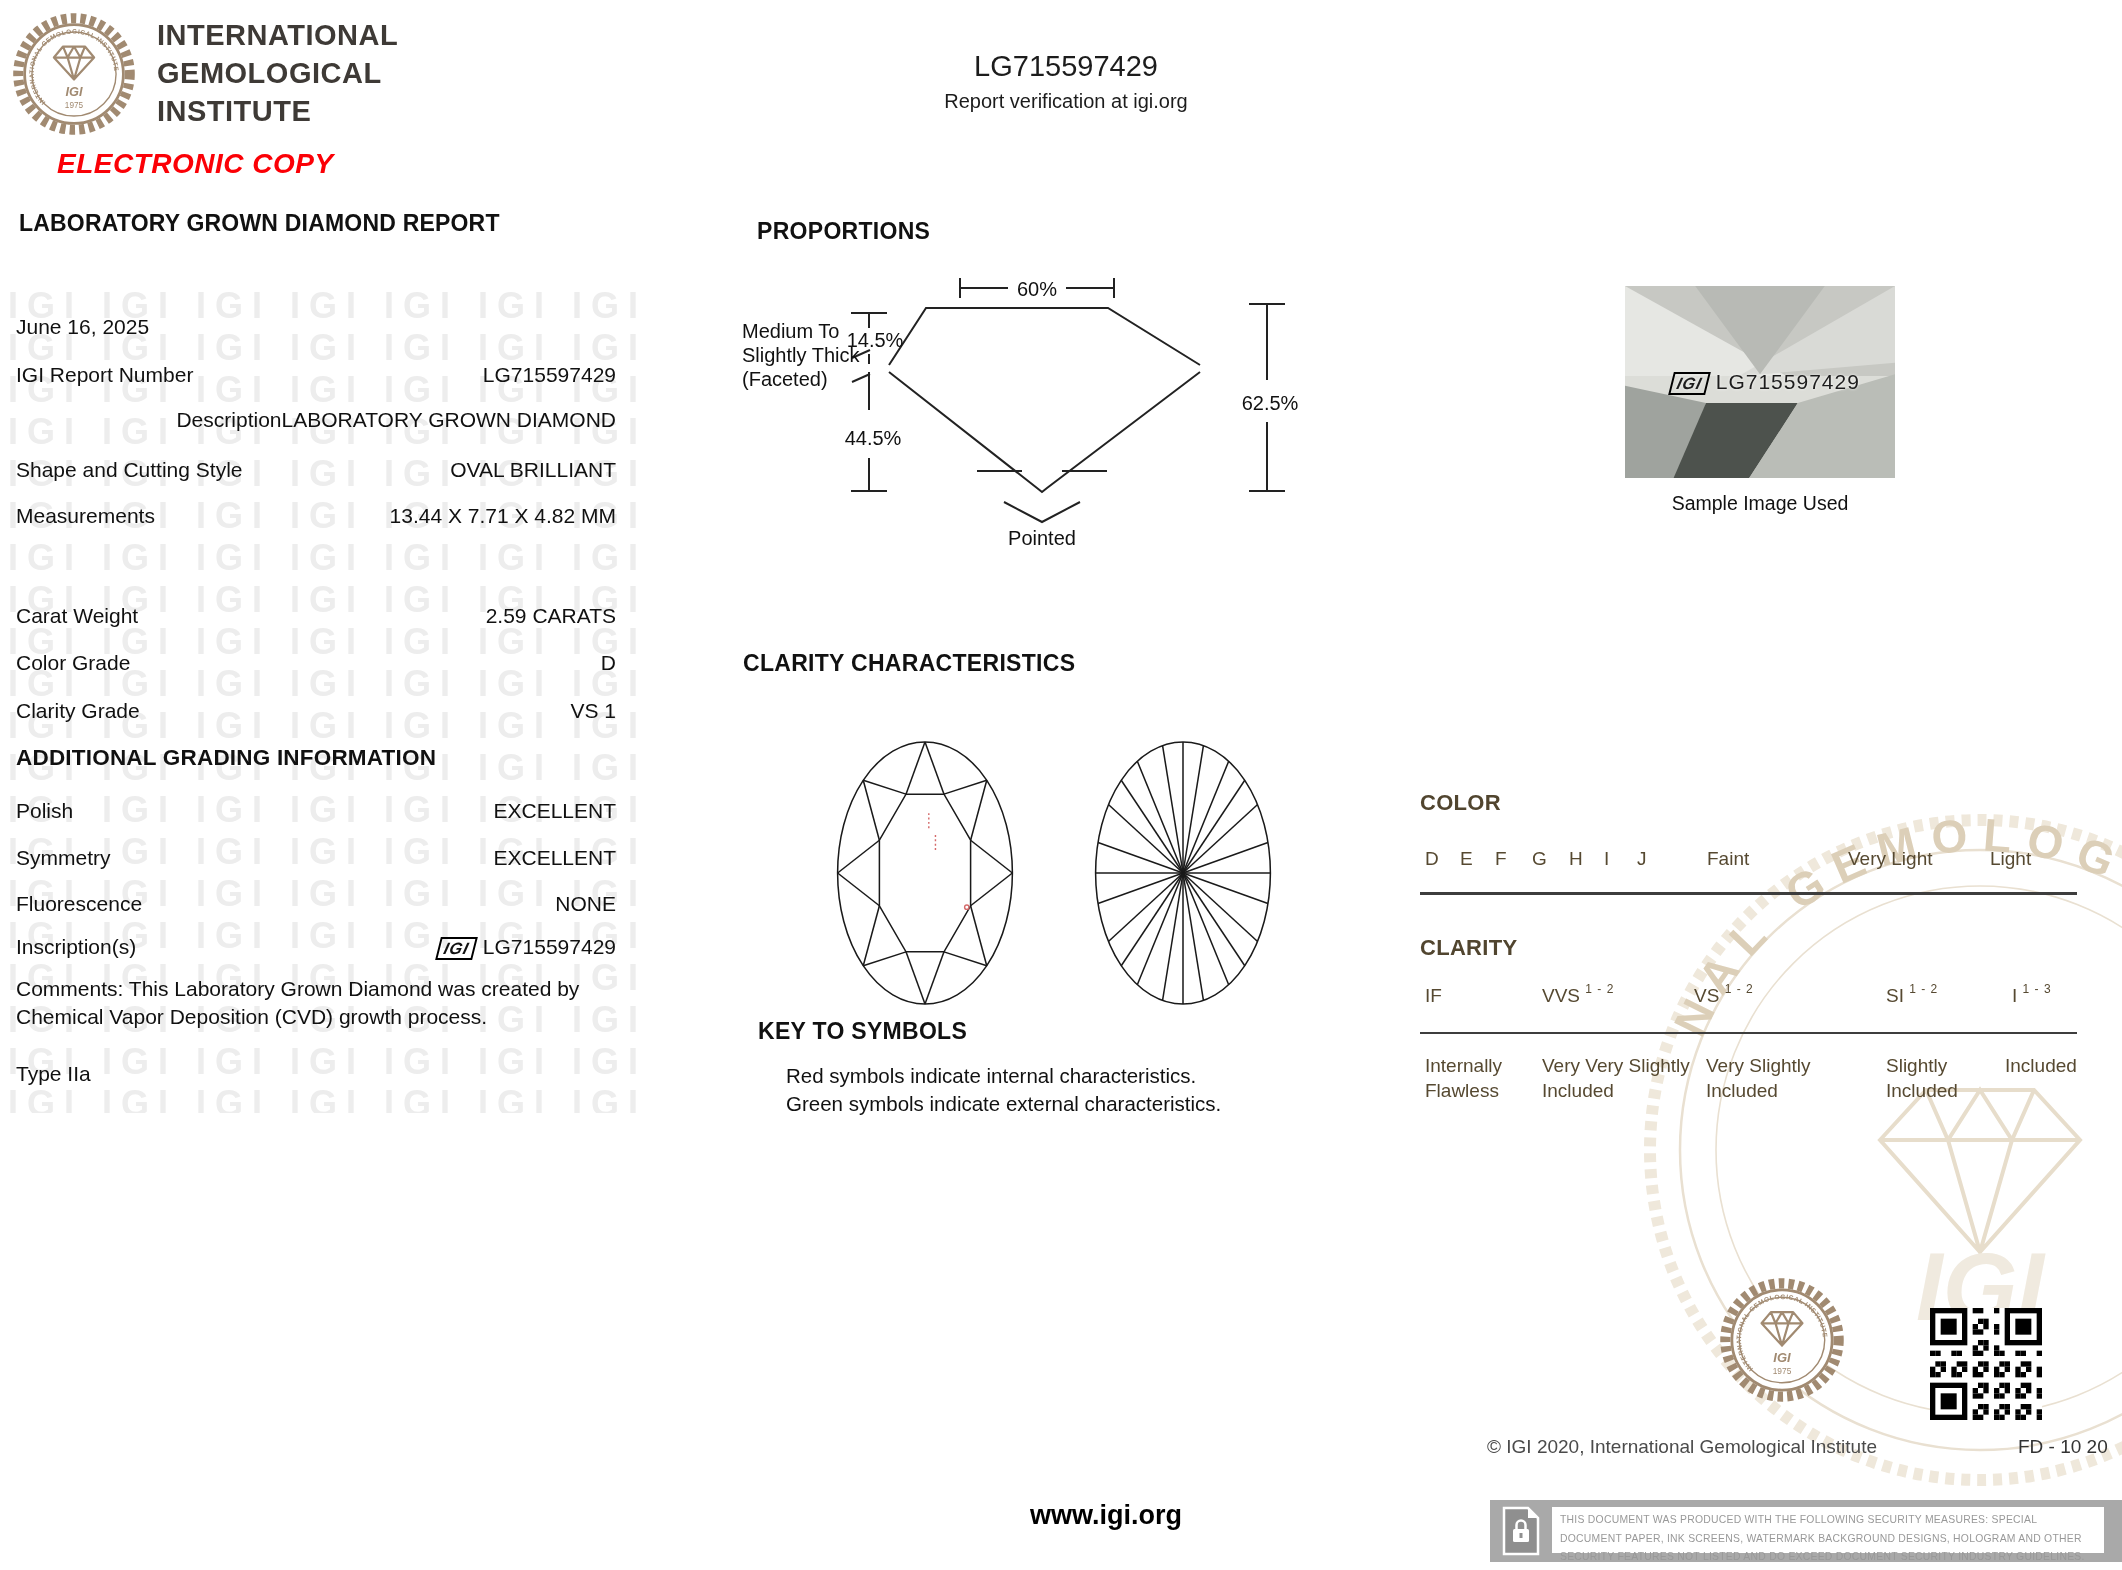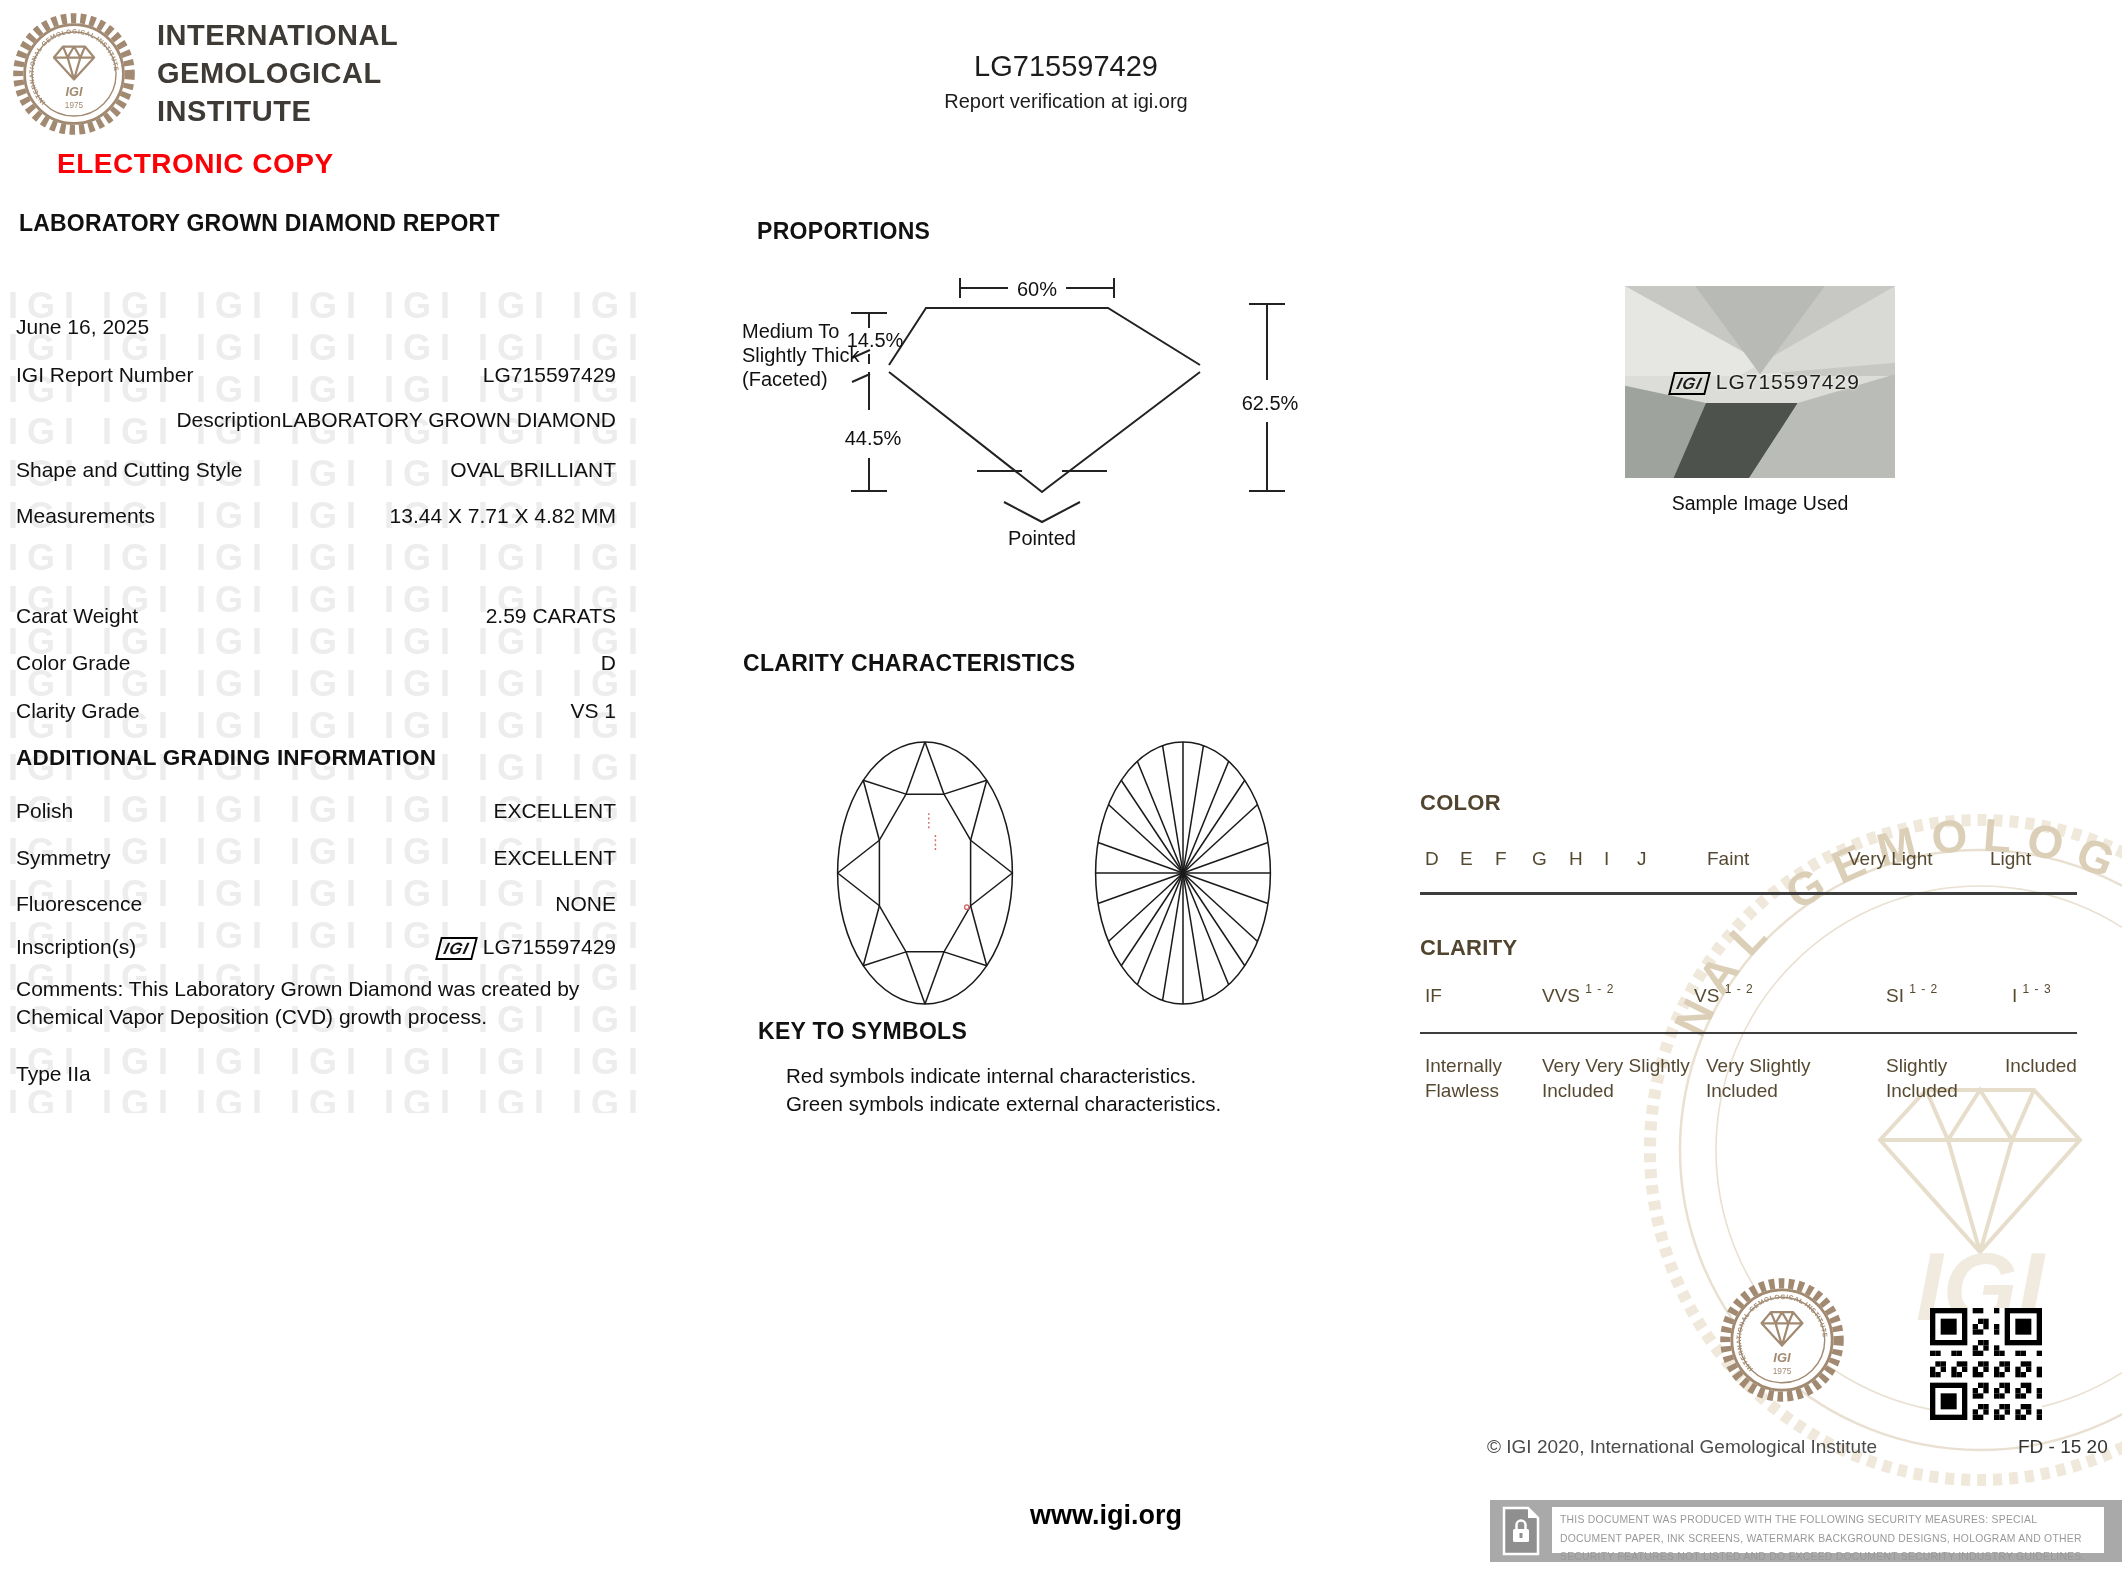--- a/index.html
+++ b/index.html
@@ -3,21 +3,21 @@
 <meta charset="utf-8">
 <style>
   html,body{margin:0;padding:0;background:#fff;}
   .page{position:relative;width:2122px;height:1570px;background:#fff;overflow:hidden;
         font-family:"Liberation Sans", sans-serif;color:#111;}
   .abs{position:absolute;}
   .z1{z-index:2;}
   
   .seal-box{width:128px;height:128px;}
   .brand-text{font-size:29px;font-weight:bold;color:#3e3a36;line-height:38px;letter-spacing:.5px;}
-  .ecopy{font-size:28px;font-weight:bold;color:#fb0006;letter-spacing:.5px;}
+  .ecopy{font-size:28px;font-weight:bold;color:#fb0006;letter-spacing:.5px;font-style:italic;}
   .rep-num{font-size:29px;color:#1c1c1c;}
   .rep-verif{font-size:20px;color:#1c1c1c;}
   
   .wm-left{left:8px;top:285px;width:648px;height:828px;overflow:hidden;z-index:0;
            font-size:36px;font-weight:bold;color:#ededed;letter-spacing:9px;line-height:42px;
            word-break:break-all;user-select:none;}
   .report-title{font-size:23px;font-weight:bold;letter-spacing:.2px;}
   .lrow{left:16px;width:600px;display:flex;justify-content:space-between;font-size:21px;}
   .lrow .val{text-align:right;white-space:nowrap;}
   .lhead{left:16px;width:600px;font-size:22.5px;font-weight:bold;letter-spacing:.2px;}
@@ -416,21 +416,21 @@
         <rect x="40" y="100" width="5" height="5" fill="#000"></rect>
         <rect x="45" y="100" width="5" height="5" fill="#000"></rect>
         <rect x="60" y="100" width="5" height="5" fill="#000"></rect>
         <rect x="65" y="100" width="5" height="5" fill="#000"></rect>
         <rect x="80" y="100" width="5" height="5" fill="#000"></rect>
         <rect x="85" y="100" width="5" height="5" fill="#000"></rect>
         <rect x="100" y="100" width="5" height="5" fill="#000"></rect>
       </svg></div>
 
   <div class="abs copyright z1" style="left:1487px;top:1436px;">© IGI 2020, International Gemological Institute</div>
-  <div class="abs fdcode z1" style="left:2018px;top:1436px;">FD - 15 20</div>
+  <div class="abs fdcode z1" style="left:2018px;top:1436px;">FD - 10 20</div>
 
   <a class="abs website z1" style="left:1030px;top:1500px;" href="#">www.igi.org</a>
 
   <div class="abs secbar z1">
     <svg class="secicon" viewBox="0 0 42 50">
       <path d="M4 2 H28 L38 12 V48 H4 Z" fill="#8f8f8f" stroke="#fff" stroke-width="2.5"></path>
       <path d="M28 2 L28 12 L38 12" fill="#fff"></path>
       <rect x="13" y="23" width="16" height="13" rx="1.5" fill="#fff"></rect>
       <path d="M16.5 23 v-4 a4.5 4.5 0 0 1 9 0 v4" fill="none" stroke="#fff" stroke-width="2.5"></path>
       <rect x="19.5" y="27" width="3" height="5" fill="#8f8f8f"></rect>

